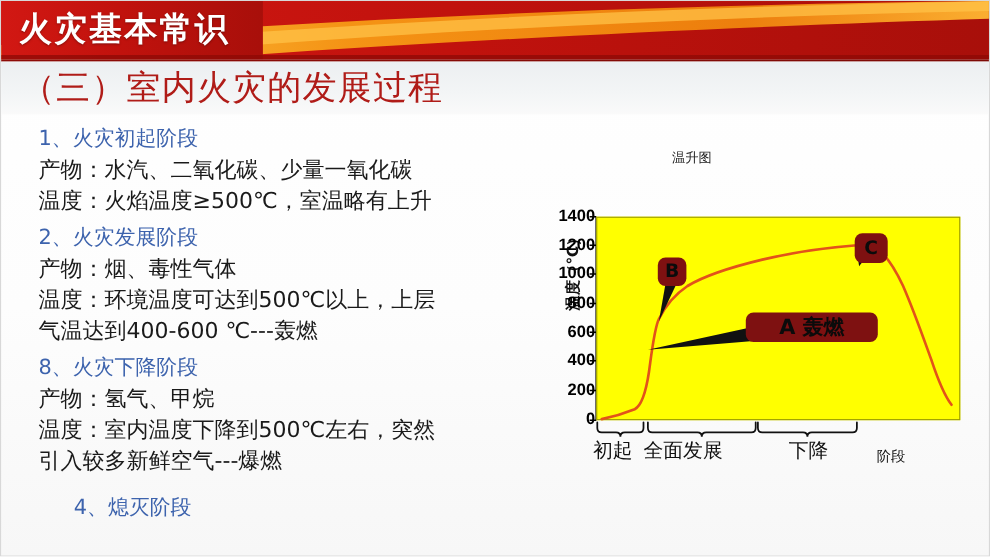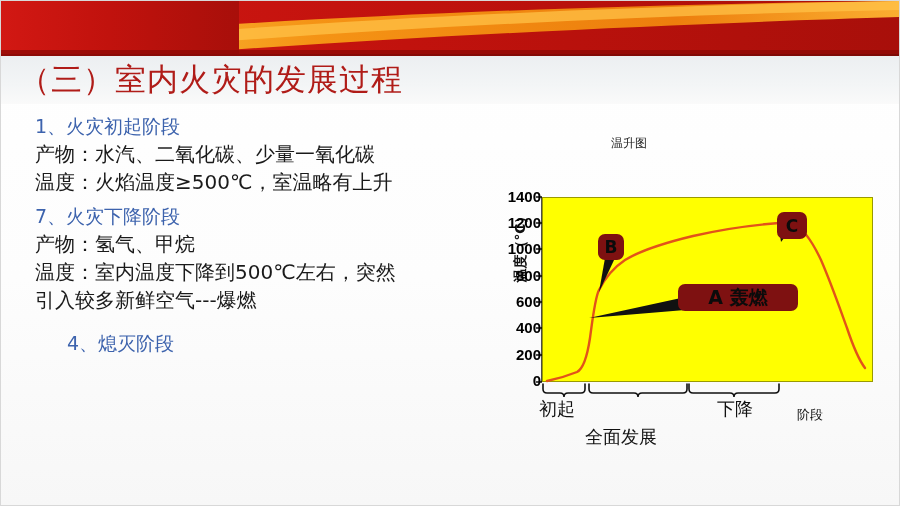--- a/index.html
+++ b/index.html
@@ -107,21 +107,21 @@
   .callout-a{left:135px;top:86px;width:120px;height:27px;font-size:19px;text-align:right;}
   .callout-b{left:55px;top:36px;width:26px;height:26px;font-size:17px;}
   .callout-c{left:234px;top:14px;width:30px;height:27px;font-size:17px;}
 
   .xlabel{
     position:absolute;font-size:18px;color:#111;font-weight:500;
     font-family:"DejaVu Sans","Liberation Sans",sans-serif;
     white-space:nowrap;
   }
   .xl1{left:72px;top:268px;}
-  .xl2{left:118px;top:268px;margin-top:28px;}
+  .xl2{left:118px;top:268px;}
   .xl3{left:250px;top:268px;}
   .xaxis-name{
     position:absolute;left:330px;top:277px;
     font-size:13px;color:#111;font-weight:500;
     font-family:"DejaVu Sans","Liberation Sans",sans-serif;
     white-space:nowrap;
   }
 </style>
 </head>
 <body>
@@ -143,37 +143,44 @@
           <stop offset="100%" stop-color="#ffb733"></stop>
         </linearGradient>
       </defs>
       <rect x="0" y="0" width="900" height="53" fill="url(#redg)"></rect>
       <path d="M900,0 L900,16 C700,22 430,34 170,53 L0,53 L0,40 C260,18 560,4 900,0 Z" fill="url(#org)" opacity="0.95"></path>
       <path d="M900,0 L900,9 C660,14 400,26 150,46 L0,53 L0,47 C270,22 570,6 900,0 Z" fill="#ffc247" opacity="0.75"></path>
       <path d="M0,53 L235,53 C420,30 650,14 900,8 L900,0 L0,0 Z" fill="none"></path>
       <rect x="0" y="0" width="238" height="53" fill="url(#redg)"></rect>
       <rect x="0" y="49" width="900" height="4" fill="#8c0a06" opacity="0.75"></rect>
     </svg>
+    <div class="banner-title">火灾基本常识</div>
   </div>
   <div class="banner-bottomline"></div>
 
   <div class="subtitle-band"></div>
   <div class="subtitle">（三）室内火灾的发展过程</div>
 
   <div class="body-col">
 
     <div class="sec">
       <div class="sec-head">1、火灾初起阶段</div>
       <div class="sec-line">产物：水汽、二氧化碳、少量一氧化碳</div>
       <div class="sec-line">温度：火焰温度≥500℃，室温略有上升</div>
     </div>
 
-
     <div class="sec">
-      <div class="sec-head">7、火灾下降阶段</div>
+      <div class="sec-head">2、火灾发展阶段</div>
+      <div class="sec-line">产物：烟、毒性气体</div>
+      <div class="sec-line">温度：环境温度可达到500℃以上，上层</div>
+      <div class="sec-line">气温达到400-600 ℃---轰燃</div>
+    </div>
+
+    <div class="sec">
+      <div class="sec-head">8、火灾下降阶段</div>
       <div class="sec-line">产物：氢气、甲烷</div>
       <div class="sec-line">温度：室内温度下降到500℃左右，突然</div>
       <div class="sec-line">引入较多新鲜空气---爆燃</div>
     </div>
 
     <div class="sec sec4">
       <div class="sec-head">4、熄灭阶段</div>
     </div>
 
   </div>

